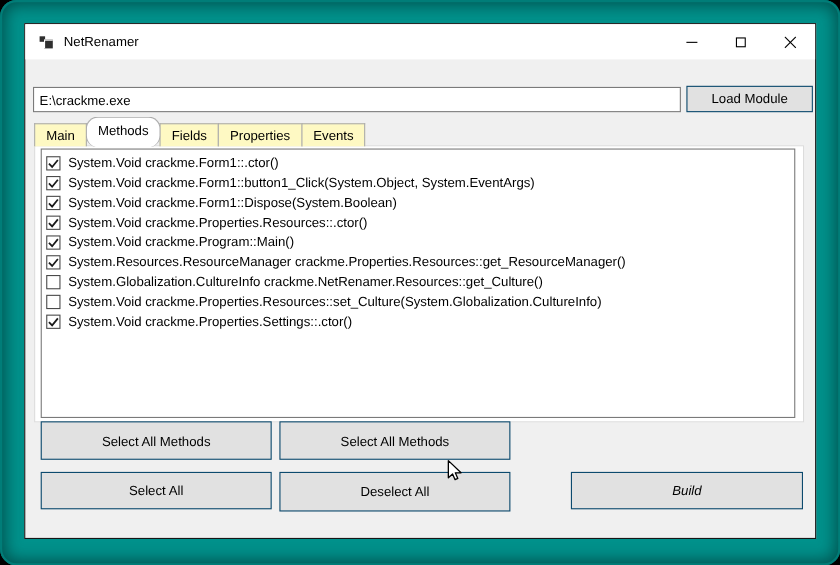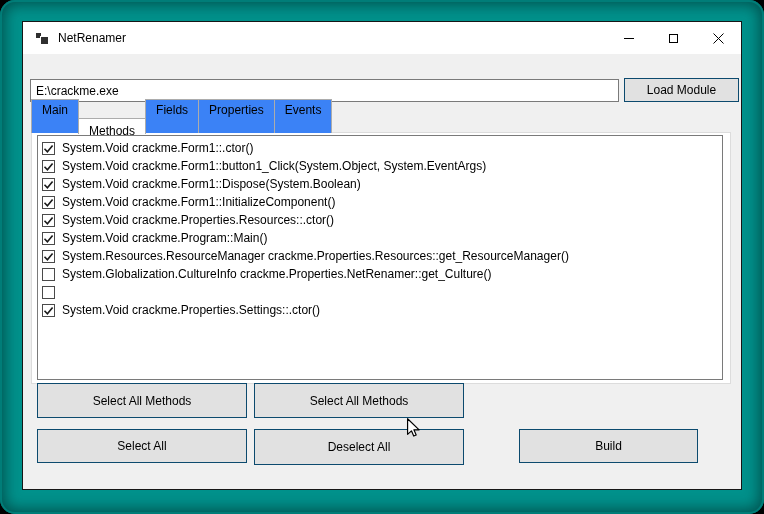--- a/index.html
+++ b/index.html
@@ -33,24 +33,24 @@
                 border:1px solid #7a7a7a; background:#fff; font-size:12px; padding:4px 5px;
                 font-family:"Liberation Sans", sans-serif; color:#000; outline:none; }
   .btn { background:#e1e1e1; border:1px solid #0c4a6e; font-size:12px; color:#000;
          display:flex; align-items:center; justify-content:center;
          font-family:"Liberation Sans", sans-serif; }
   .load-btn { position:absolute; left:601px; top:56px; width:115px; height:24px; }
 
   
   .tabstrip { position:absolute; left:8px; top:87px; display:flex; align-items:flex-end;
               height:24px; z-index:2; }
-  .tab { background:#3b82f6; border:1px solid #acacac; border-bottom:none;
-         height:34px; padding:3px 10px 0; font-size:12px; margin-right:-1px; color:#000; }
-  .tab.active { background:#fff; height:16px; padding-top:5px; position:relative; z-index:3;
-                margin-bottom:-1px; }
+  .tab { background:#fef9c3; border:1px solid #acacac; border-bottom:none;
+         height:21px; padding:3px 10px 0; font-size:12px; margin-right:-1px; color:#000; }
+  .tab.active { background:#fff; height:28px; padding-top:5px; position:relative; z-index:3;
+                margin-bottom:-1px;border-radius:11px; }
 
   .tab-panel { position:absolute; left:8px; top:110px; width:700px; height:252px;
                background:#fff; border:1px solid #dcdcdc; }
 
   
   .listbox { position:absolute; left:5px; top:2px; width:686px; height:245px;
              background:#fff; border:1px solid #7a7a7a; overflow:hidden; padding-top:1px; }
   .row { display:flex; align-items:flex-end; height:18px; padding-left:4px; gap:7px; }
   .checkbox { width:13px; height:13px; flex:0 0 13px; background:#fff;
               border:1px solid #4a4a4a; display:flex; align-items:center; justify-content:center; }
@@ -59,21 +59,21 @@
   .row-label { font-size:12px; color:#000; white-space:nowrap; }
   .row.selected { background:#0078d7; }
   .row.selected .row-label { color:#fff; }
 
   
   .act-btn { position:absolute; height:35px; width:210px; }
   #btn-sam1 { left:14px;  top:361px; }
   #btn-sam2 { left:231px; top:361px; }
   #btn-sa   { left:14px;  top:407px; height:34px; }
   #btn-da   { left:231px; top:407px; height:36px; }
-  #btn-build{ left:496px; top:407px; width:179px; height:34px; }
+  #btn-build{ left:496px; top:407px; width:211px; height:34px;font-style:italic; }
 
   
   .cursor { position:absolute; left:403px; top:416px; z-index:9; pointer-events:none; }
 </style>
 </head>
 <body>
 
 <div id="stage">
   <div class="desktop"></div>
 
@@ -137,28 +137,20 @@
       </svg>
     </span>
     <span class="row-label">System.Void crackme.Form1::Dispose(System.Boolean)</span>
   </div>
           <div class="row checked">
     <span class="checkbox">
       <svg width="11" height="11" viewBox="0 0 11 11">
         <polyline points="1.5,5.8 4.4,8.8 9.6,2.4" fill="none" stroke="#1a1a1a" stroke-width="1.6"></polyline>
       </svg>
     </span>
-    <span class="row-label">System.Void crackme.Form1::InitializeComponent()</span>
-  </div>
-          <div class="row checked">
-    <span class="checkbox">
-      <svg width="11" height="11" viewBox="0 0 11 11">
-        <polyline points="1.5,5.8 4.4,8.8 9.6,2.4" fill="none" stroke="#1a1a1a" stroke-width="1.6"></polyline>
-      </svg>
-    </span>
     <span class="row-label">System.Void crackme.Properties.Resources::.ctor()</span>
   </div>
           <div class="row checked">
     <span class="checkbox">
       <svg width="11" height="11" viewBox="0 0 11 11">
         <polyline points="1.5,5.8 4.4,8.8 9.6,2.4" fill="none" stroke="#1a1a1a" stroke-width="1.6"></polyline>
       </svg>
     </span>
     <span class="row-label">System.Void crackme.Program::Main()</span>
   </div>
@@ -167,26 +159,27 @@
       <svg width="11" height="11" viewBox="0 0 11 11">
         <polyline points="1.5,5.8 4.4,8.8 9.6,2.4" fill="none" stroke="#1a1a1a" stroke-width="1.6"></polyline>
       </svg>
     </span>
     <span class="row-label">System.Resources.ResourceManager crackme.Properties.Resources::get_ResourceManager()</span>
   </div>
           <div class="row">
     <span class="checkbox">
       
     </span>
-    <span class="row-label">System.Globalization.CultureInfo crackme.Properties.NetRenamer::get_Culture()</span>
+    <span class="row-label">System.Globalization.CultureInfo crackme.NetRenamer.Resources::get_Culture()</span>
   </div>
           <div class="row">
     <span class="checkbox">
       
     </span>
+    <span class="row-label">System.Void crackme.Properties.Resources::set_Culture(System.Globalization.CultureInfo)</span>
   </div>
           <div class="row checked">
     <span class="checkbox">
       <svg width="11" height="11" viewBox="0 0 11 11">
         <polyline points="1.5,5.8 4.4,8.8 9.6,2.4" fill="none" stroke="#1a1a1a" stroke-width="1.6"></polyline>
       </svg>
     </span>
     <span class="row-label">System.Void crackme.Properties.Settings::.ctor()</span>
   </div>
         </div>

